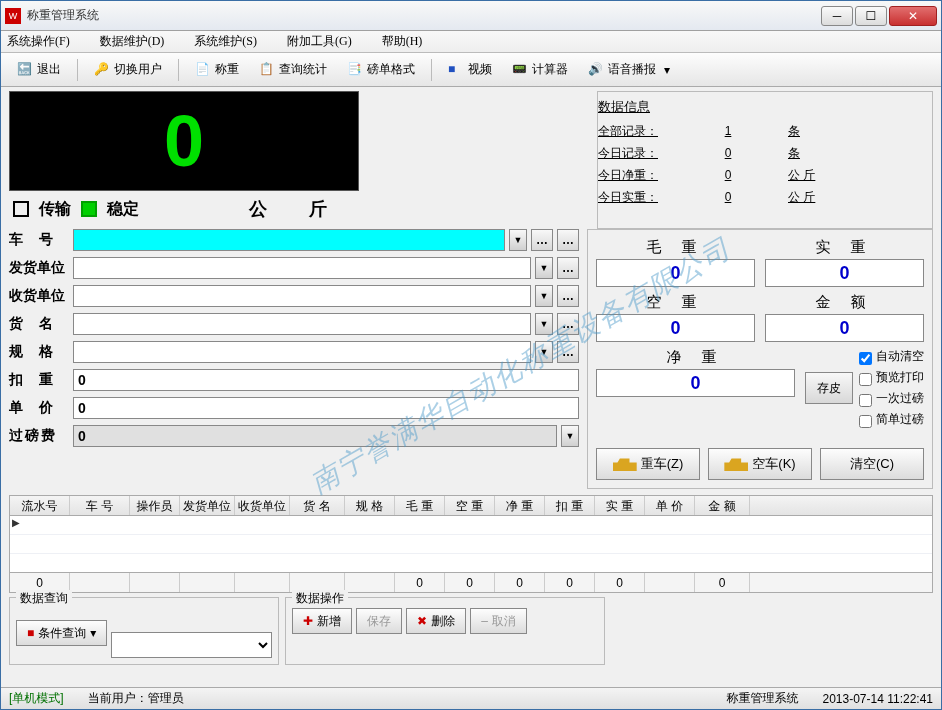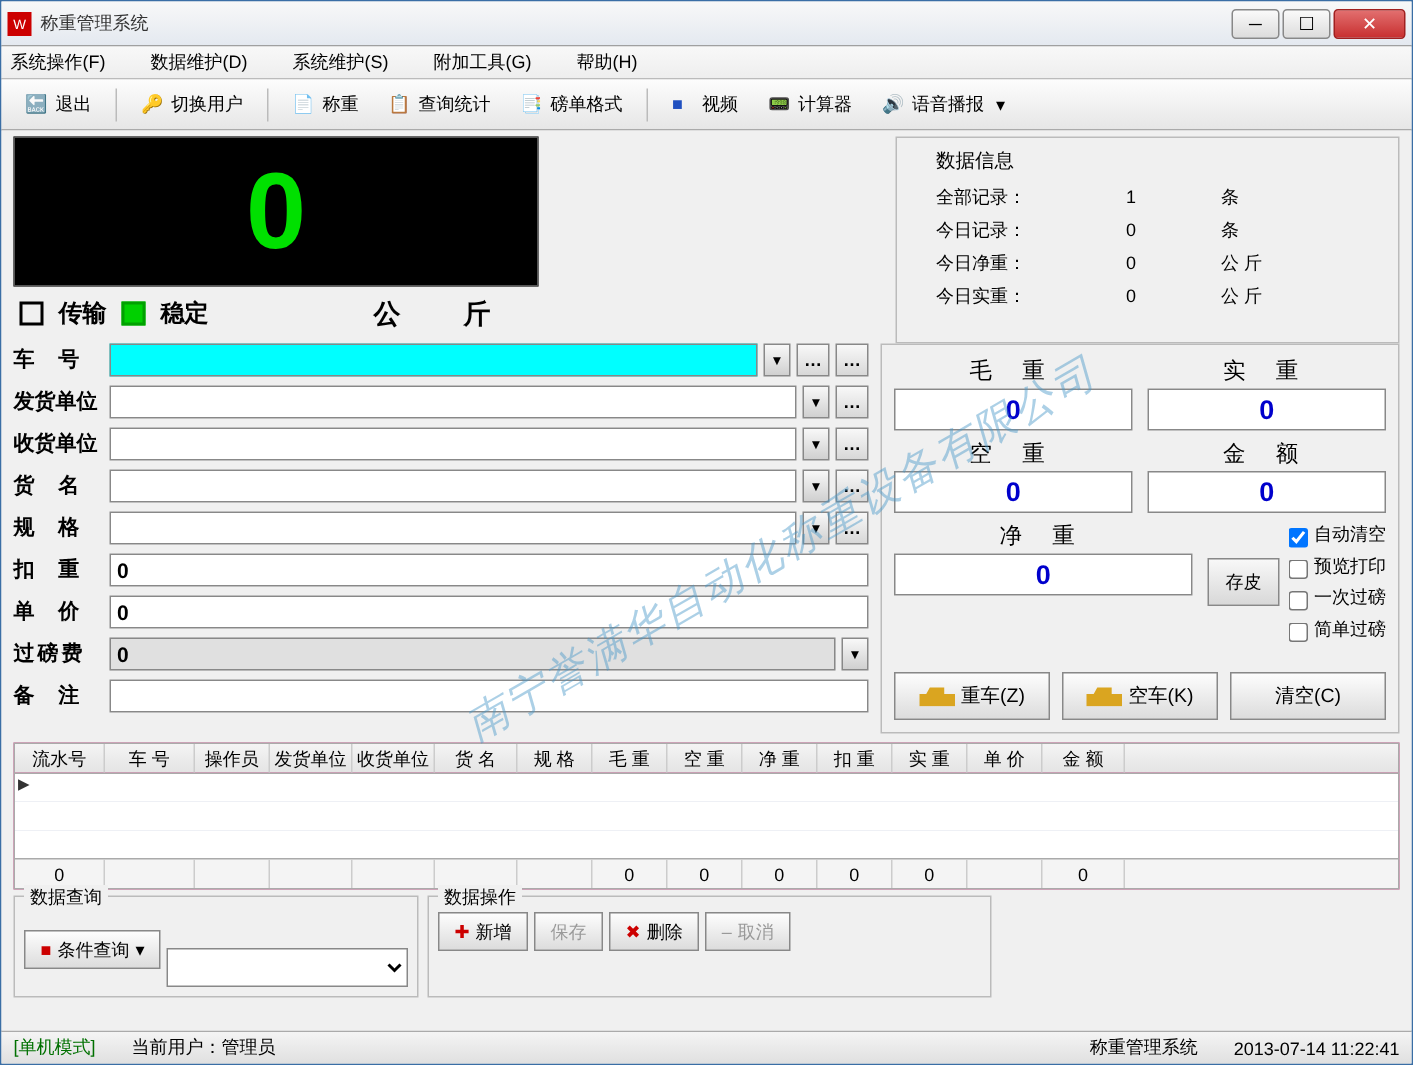--- a/index.html
+++ b/index.html
@@ -5,30 +5,30 @@
 * { box-sizing: border-box; margin: 0; padding: 0; }
 body { font-family: "Microsoft YaHei", SimSun, Arial, sans-serif; font-size: 12px; background: #fff; overflow: hidden; }
 .window { width: 942px; height: 710px; border: 1px solid #3a6ea5; background: #f0f0f0; display: flex; flex-direction: column; }
 .titlebar { height: 30px; background: linear-gradient(#f8f8f8, #e4e9f0); display: flex; align-items: center; padding: 0 4px; border-bottom: 1px solid #a0a0a0; }
 .titlebar-icon { width: 16px; height: 16px; background: #c00; color: #fff; font-size: 9px; display: flex; align-items: center; justify-content: center; margin-right: 6px; }
 .titlebar-title { flex: 1; color: #333; }
 .win-btns { display: flex; gap: 2px; }
 .win-btn { width: 32px; height: 20px; border: 1px solid #888; background: linear-gradient(#fafafa,#dcdcdc); border-radius: 3px; display: flex; align-items: center; justify-content: center; font-size: 12px; cursor: pointer; }
 .win-close { width: 48px; background: linear-gradient(#e26f6f,#c83030); color: #fff; border-color:#a02020;}
 .menubar { height: 22px; background: linear-gradient(#f8f8f8,#eee); border-bottom: 1px solid #bbb; display: flex; align-items: center; padding: 0 6px; gap: 30px; }
-.menubar span { cursor: pointer; }
+.menubar span { cursor: pointer; font-family: Liberation Serif, serif; }
 .toolbar { height: 34px; background: linear-gradient(#fdfdfd,#e6e6e6); border-bottom: 1px solid #aaa; display: flex; align-items: center; padding: 0 8px; gap: 4px; }
 .tb-btn { display: flex; align-items: center; gap: 4px; padding: 3px 8px; cursor: pointer; border-radius: 2px; }
 .tb-sep { width: 1px; height: 22px; background: #bbb; margin: 0 4px; }
 .tb-ico { width: 16px; height: 16px; display: inline-block; }
 .content { flex: 1; display: flex; flex-direction: column; padding: 4px 8px; background: #f0f0f0; position: relative; }
 .row1 { display: flex; gap: 8px; }
 .display-area { width: 350px; height: 100px; background: #000; display: flex; align-items: center; justify-content: center; border: 1px solid #555; }
 .display-val { color: #00e000; font-size: 72px; font-family: Arial; font-weight: bold; }
-.info-box { flex: 1; border: 1px solid #bbb; padding: 6px 26px; background: #f0f0f0; margin-left: 230px;}
+.info-box { flex: 1; border: 1px solid #bbb; padding: 6px 0; background: #f0f0f0; margin-left: 230px; text-decoration: underline;}
 .info-title { font-size: 13px; margin-bottom: 4px; }
 .info-row { display: flex; gap: 10px; line-height: 22px; align-items: center; }
 .info-row .lbl { width: 70px; }
 .info-row .val { width: 100px; text-align: center; }
 .info-row .unit { width: 40px; }
 .status-row { display: flex; align-items: center; gap: 10px; padding: 6px 0 8px 4px; font-size: 16px; font-weight: bold;}
 .sq { width: 16px; height: 16px; border: 2px solid #000; display: inline-block; }
 .sq.green { background: #00d000; border-color:#00a000;}
 .unit-lbl { margin-left: 100px; font-size: 18px; letter-spacing: 12px; font-weight: bold;}
 .middle { display: flex; gap: 8px; }
@@ -210,24 +210,20 @@
           </div>
         <div class="frow">
             <span class="flabel">单 价</span>
             <input class="finput" value="0" style="">
           </div>
         <div class="frow">
             <span class="flabel" style="letter-spacing:2px">过磅费</span>
             <input class="finput gray" value="0" style="">
             <div class="combo-arrow">▼</div>
           </div>
-        <div class="frow">
-            <span class="flabel">备 注</span>
-            <input class="finput" style="">
-          </div>
       </div>
 
       <div class="weight-panel">
         <div class="w-row">
           <div class="w-cell">
               <div class="w-lbl">毛  重</div>
               <div class="w-val">0</div>
             </div>
           <div class="w-cell">
               <div class="w-lbl">实  重</div>
@@ -328,21 +324,21 @@
         <div class="bpanel-title">数据查询</div>
         <div class="brow">
           <div class="bbtn">
               <span style="color:#c00">■</span>
               <span>条件查询</span>
               <span>▾</span>
             </div>
           <select class="bselect" style="flex:1"><option>未完成记录</option></select>
         </div>
       </div>
-      <div class="bpanel" style="width:376px">
+      <div class="bpanel" style="width:320px">
         <div class="bpanel-title">数据操作</div>
         <div class="brow">
           <div class="bbtn">
               <span style="color:#c00">✚</span>
               <span>新增</span>
             </div>
           <div class="bbtn dis">
               <span>保存</span>
             </div>
           <div class="bbtn">

